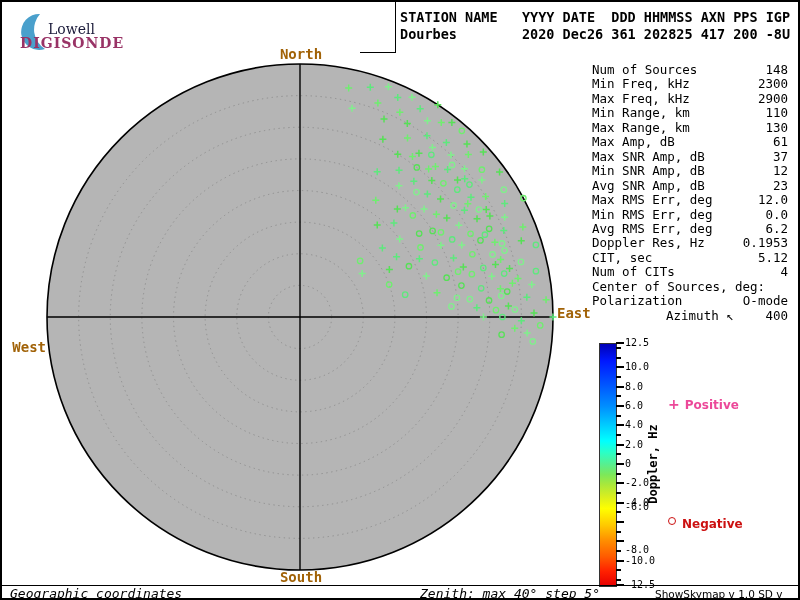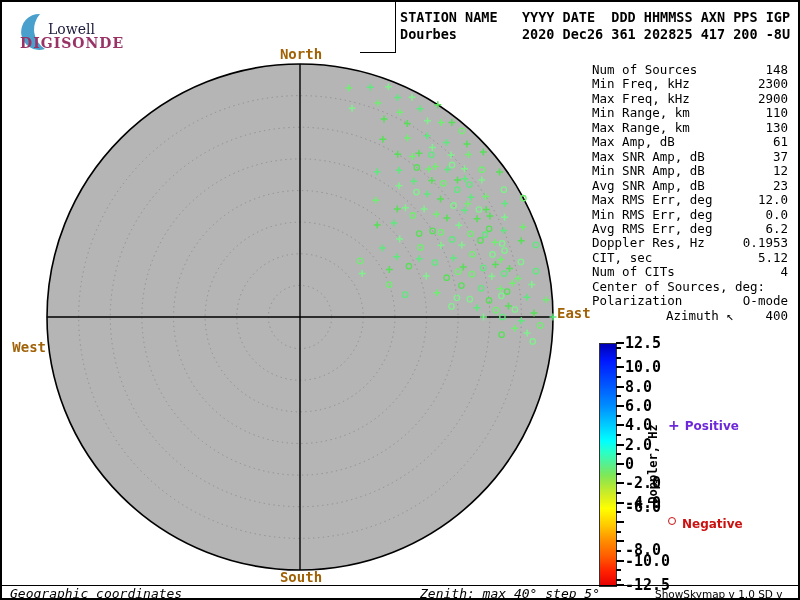--- a/index.html
+++ b/index.html
@@ -26,28 +26,28 @@
   .hdr-divider-h{position:absolute;left:358px;top:50px;width:36px;height:1px;background:#000;}
   
   .compass{position:absolute;font-size:14px;font-weight:bold;color:#a16207;}
   
   .stats{position:absolute;left:590px;top:61px;width:196px;font-size:12.5px;line-height:14.45px;}
   .stat-row{display:flex;justify-content:space-between;white-space:pre;}
   .stat-label.indent{padding-left:74px;}
   
   .cbar{position:absolute;left:597px;top:341px;width:16px;height:242px;border:1px solid #333;}
   .cbar-tick{position:absolute;height:2px;background:#000;}
-  .cbar-label{position:absolute;font-size:15px;font-weight:bold;line-height:14px;color:#000;}
+  .cbar-label{position:absolute;font-size:10px;font-weight:normal;line-height:14px;color:#000;}
   .cbar-title{
     position:absolute;left:613px;top:448px;width:90px;text-align:center;
     font-size:12px;font-weight:bold;color:#000;
     transform:rotate(-90deg);transform-origin:45px 14px;
   }
   .legend-pos{position:absolute;left:666px;top:394px;font-family:"DejaVu Sans","Liberation Sans",sans-serif;
-    font-size:12px;font-weight:bold;color:#6d28d9;margin-top:21px;}
+    font-size:12px;font-weight:bold;color:#ec4899;}
   .legend-neg{position:absolute;left:666px;top:515px;font-family:"DejaVu Sans","Liberation Sans",sans-serif;
     font-size:12px;font-weight:bold;color:#cc1111;display:flex;}
   .legend-neg .ring{display:inline-block;width:6px;height:6px;border:1.5px solid #cc1111;
     border-radius:50%;margin-right:6px;}
   .legend-pos .plus{margin-right:5px;font-size:14px;}
   
   .footer-rule{position:absolute;left:0;top:583px;width:796px;height:1px;background:#000;}
   .footer-left{position:absolute;left:8px;top:584px;font-size:13px;font-style:italic;color:#000;}
   .footer-center{position:absolute;left:418px;top:584px;font-size:13px;font-style:italic;color:#000;}
   .footer-right{position:absolute;left:653px;top:586px;font-size:10.5px;

